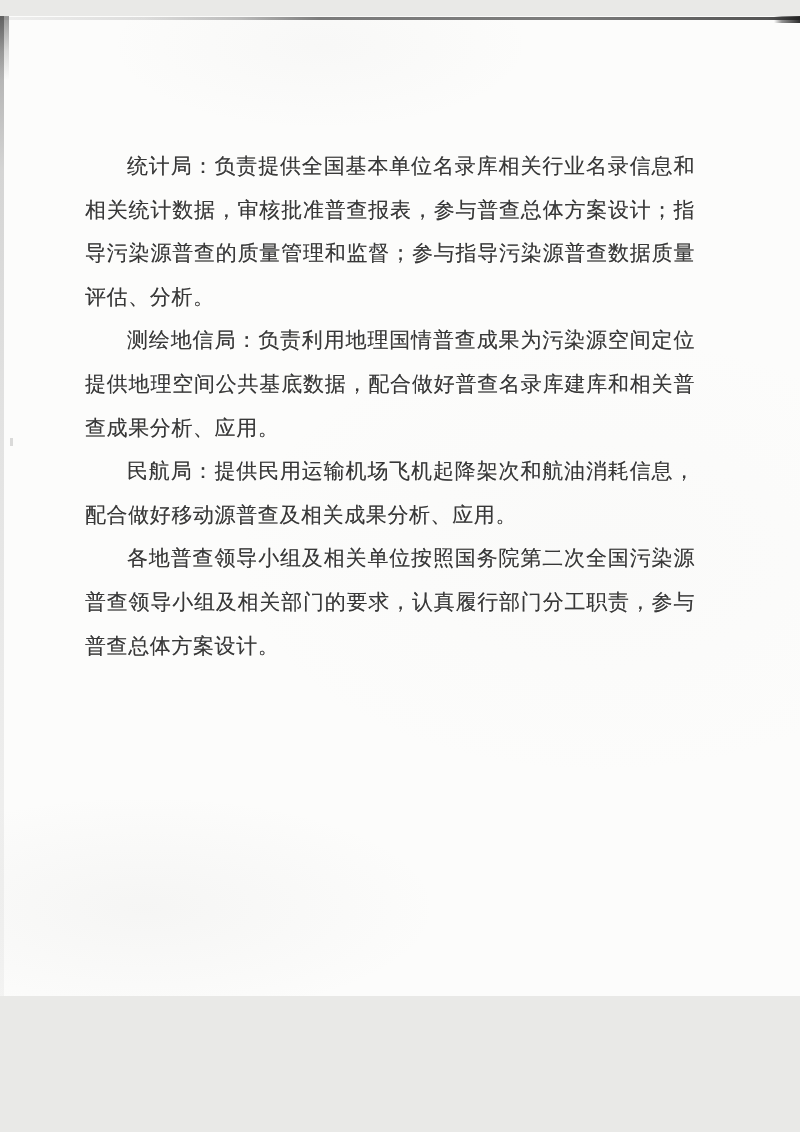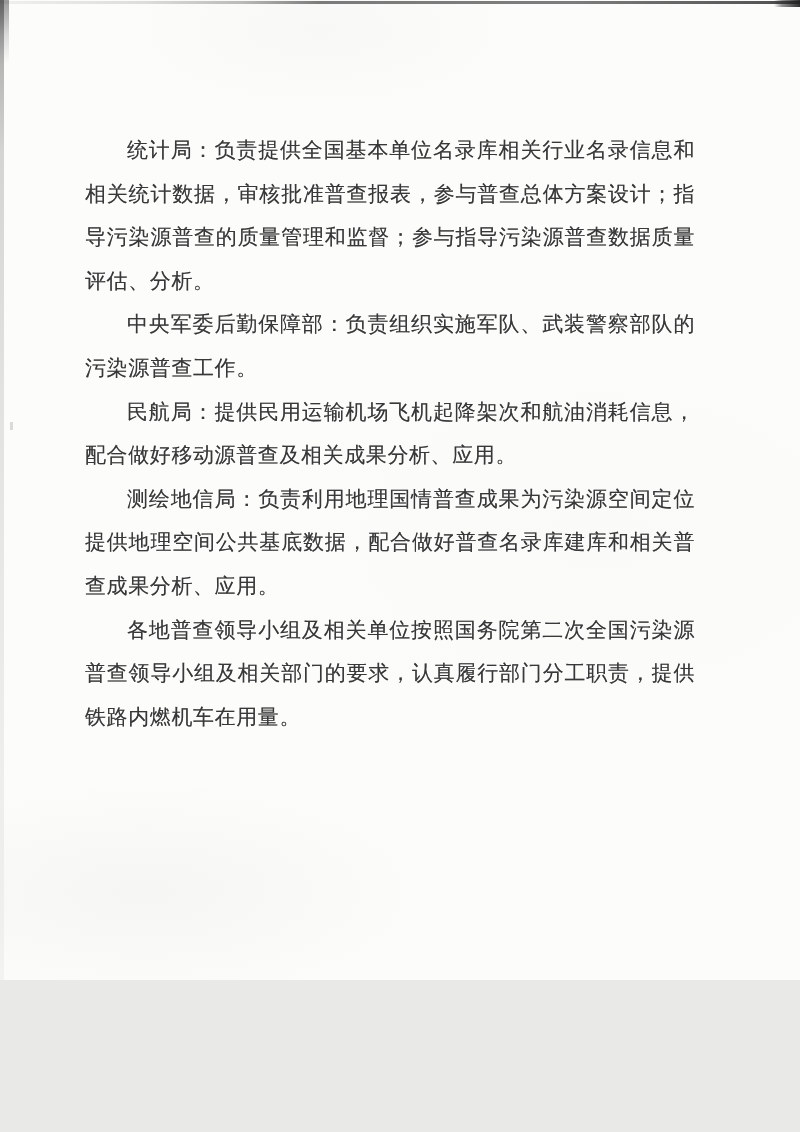--- a/index.html
+++ b/index.html
@@ -5,21 +5,21 @@
   html, body {
     margin: 0;
     padding: 0;
     background: #e9e9e7;
     font-family: "Liberation Serif", "DejaVu Serif", serif;
   }
   .page {
     position: relative;
     width: 800px;
     height: 980px;
-    margin: 0 auto;
+    margin: 16px auto;
     background:
       radial-gradient(ellipse 420px 160px at 18% 91%, rgba(160,160,158,0.07), rgba(160,160,158,0) 70%),
       radial-gradient(ellipse 300px 120px at 40% 3%, rgba(170,170,168,0.05), rgba(170,170,168,0) 70%),
       radial-gradient(ellipse 500px 300px at 75% 55%, rgba(200,200,198,0.04), rgba(200,200,198,0) 75%),
       #fcfcfb;
     overflow: hidden;
   }
 
   
   .artifact-top-line {
@@ -135,24 +135,23 @@
   <div class="artifact-top-right-corner"></div>
   <div class="artifact-left-edge"></div>
   <div class="artifact-topleft-mark"></div>
   <div class="artifact-footer-band"></div>
   <div class="artifact-bottom-right-streak"></div>
   <div class="artifact-speck-1"></div>
   <div class="artifact-speck-2"></div>
 
   <div class="content">
     <p>统计局：负责提供全国基本单位名录库相关行业名录信息和相关统计数据，审核批准普查报表，参与普查总体方案设计；指导污染源普查的质量管理和监督；参与指导污染源普查数据质量评估、分析。</p>
-    <p>中央军委后勤保障部：负责组织实施军队、武装警察部队的污染源普查工作。</p>
+    <p>测绘地信局：负责利用地理国情普查成果为污染源空间定位提供地理空间公共基底数据，配合做好普查名录库建库和相关普查成果分析、应用。</p>
     <p>民航局：提供民用运输机场飞机起降架次和航油消耗信息，配合做好移动源普查及相关成果分析、应用。</p>
-    <p>测绘地信局：负责利用地理国情普查成果为污染源空间定位提供地理空间公共基底数据，配合做好普查名录库建库和相关普查成果分析、应用。</p>
-    <p>各地普查领导小组及相关单位按照国务院第二次全国污染源普查领导小组及相关部门的要求，认真履行部门分工职责，提供铁路内燃机车在用量。</p>
+    <p>各地普查领导小组及相关单位按照国务院第二次全国污染源普查领导小组及相关部门的要求，认真履行部门分工职责，参与普查总体方案设计。</p>
   </div>
 
   <div class="page-number">
     <span class="dash">—</span>
     <span class="num">5</span>
     <span class="dash">—</span>
   </div>
 
 </div>
 

